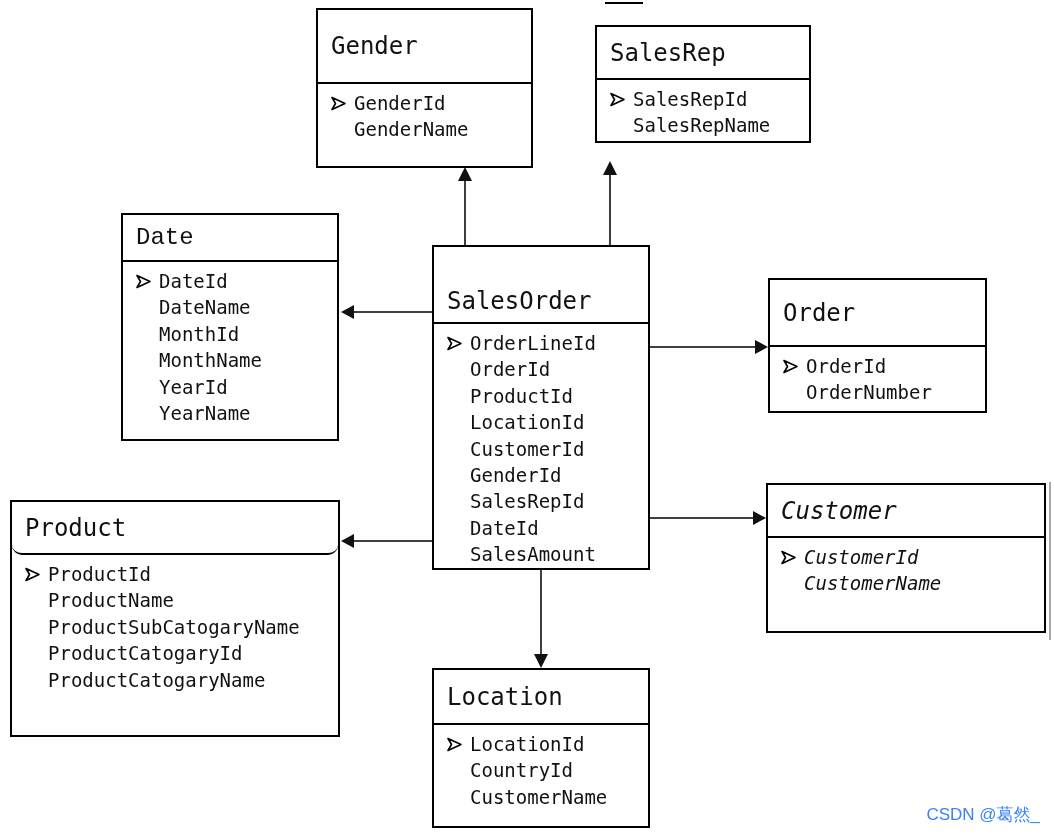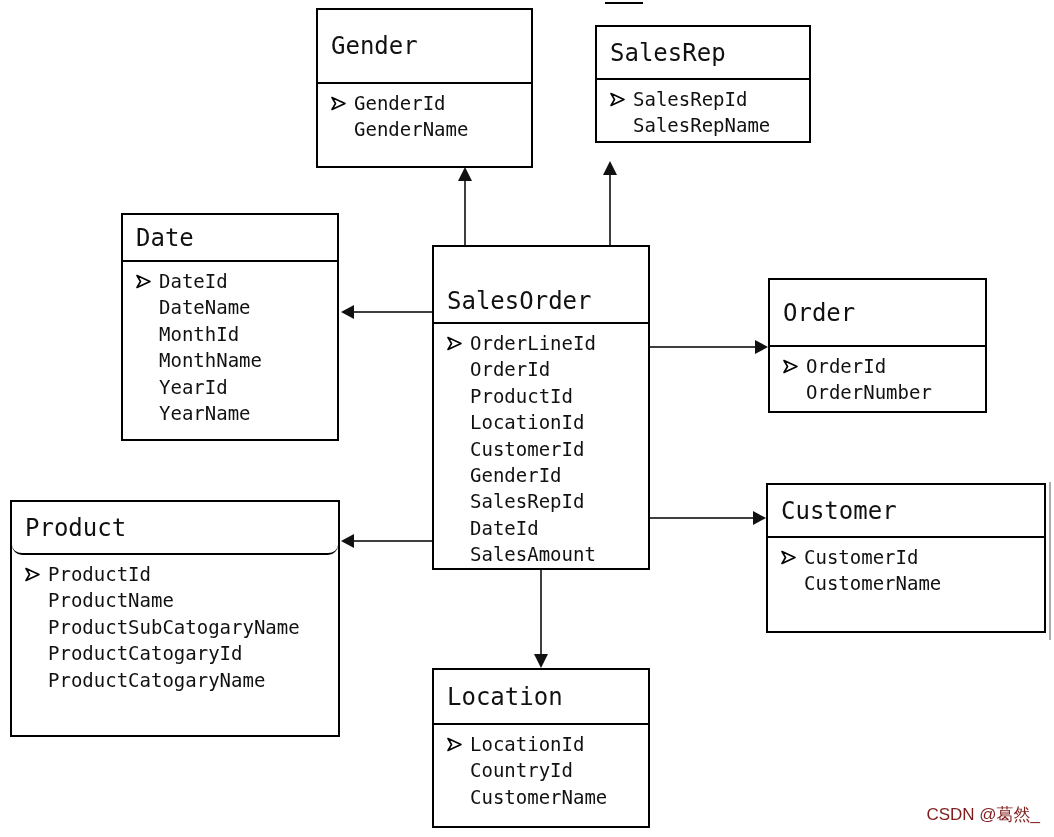--- a/index.html
+++ b/index.html
@@ -25,46 +25,46 @@
   }
   .row.nk{padding-left:24px;}
   .km{width:24px;display:inline-flex;align-items:center;flex:0 0 24px;}
   .km svg{display:block;}
   
   .e-gender    {left:316px;top:8px;  width:217px;height:160px;}
   .e-gender .hd    {height:74px;}
   .e-salesrep  {left:595px;top:25px; width:216px;height:118px;}
   .e-salesrep .hd  {height:53px;}
   .e-date      {left:121px;top:213px;width:218px;height:228px;}
-  .e-date .hd      {height:47px;}
+  .e-date .hd      {height:47px;font-family:Liberation Mono, monospace;}
   .e-salesorder{left:432px;top:245px;width:218px;height:325px;}
   .e-salesorder .hd{height:45px;margin-top:32px;}
   .e-order     {left:768px;top:278px;width:219px;height:135px;}
   .e-order .hd     {height:67px;}
-  .e-customer  {left:766px;top:483px;width:280px;height:150px;}
+  .e-customer  {left:766px;top:483px;width:280px;height:150px;font-style:italic;}
   .e-customer .hd  {height:53px;}
   .e-product   {left:10px; top:500px;width:330px;height:237px;}
   .e-product .hd   {height:53px;border-radius:10px;}
   .e-location  {left:432px;top:668px;width:218px;height:160px;}
   .e-location .hd  {height:55px;}
   
   .shaft-v{position:absolute;width:2px;background:#3f3f3f;}
   .shaft-h{position:absolute;height:2px;background:#3f3f3f;}
   .head{position:absolute;width:0;height:0;}
   .head.up   {border-left:7px solid transparent;border-right:7px solid transparent;border-bottom:14px solid #111;}
   .head.down {border-left:7px solid transparent;border-right:7px solid transparent;border-top:14px solid #111;}
   .head.left {border-top:7px solid transparent;border-bottom:7px solid transparent;border-right:13px solid #111;}
   .head.right{border-top:7px solid transparent;border-bottom:7px solid transparent;border-left:13px solid #111;}
   
   .frag-top{position:absolute;left:605px;top:2px;width:38px;height:2px;background:#000;}
   .frag-right{position:absolute;left:1049px;top:482px;width:2px;height:158px;background:#ababab;}
   .watermark{
     position:absolute;right:14px;top:803px;
     font-family:"Liberation Sans","DejaVu Sans",sans-serif;
-    font-size:17px;color:#7f1d1d;white-space:nowrap;
+    font-size:17px;color:#3b82f6;white-space:nowrap;
   }
 </style>
 </head>
 <body>
 
 <div class="canvas">
 
   <div class="entity e-gender">
     <div class="hd">Gender</div>
     <div class="flds">

